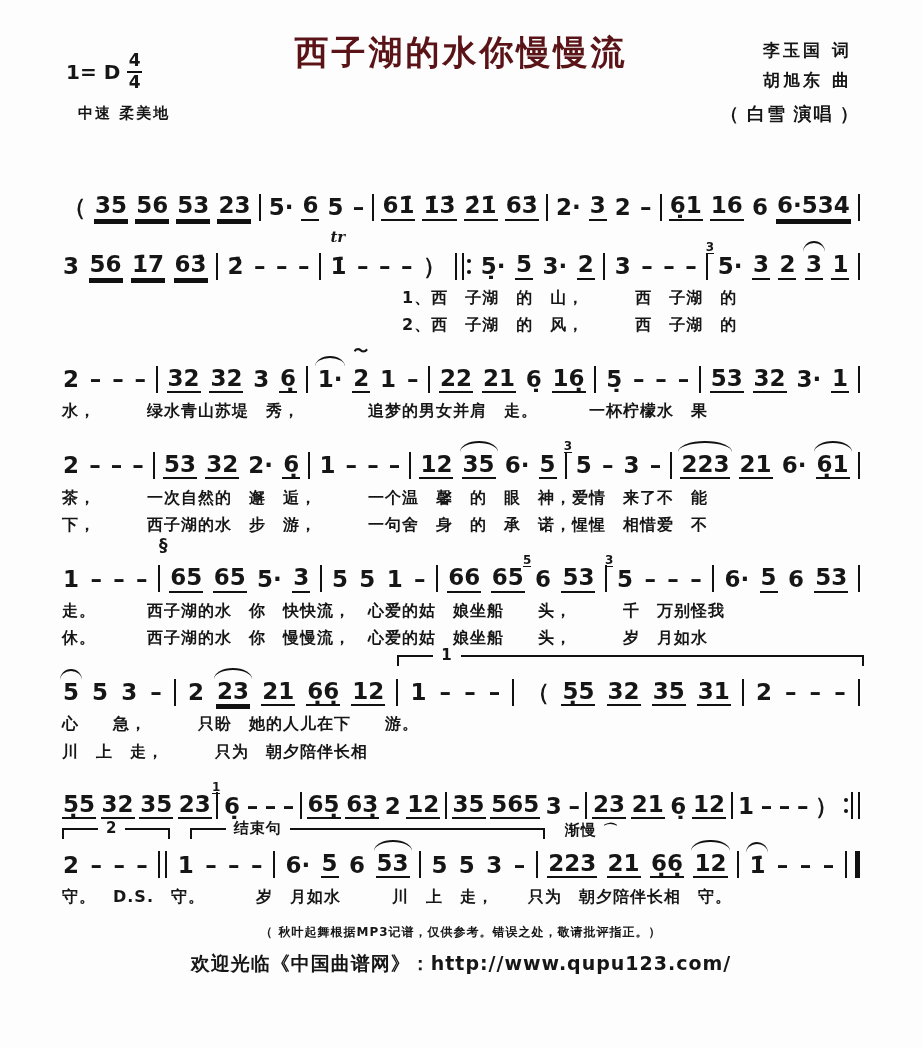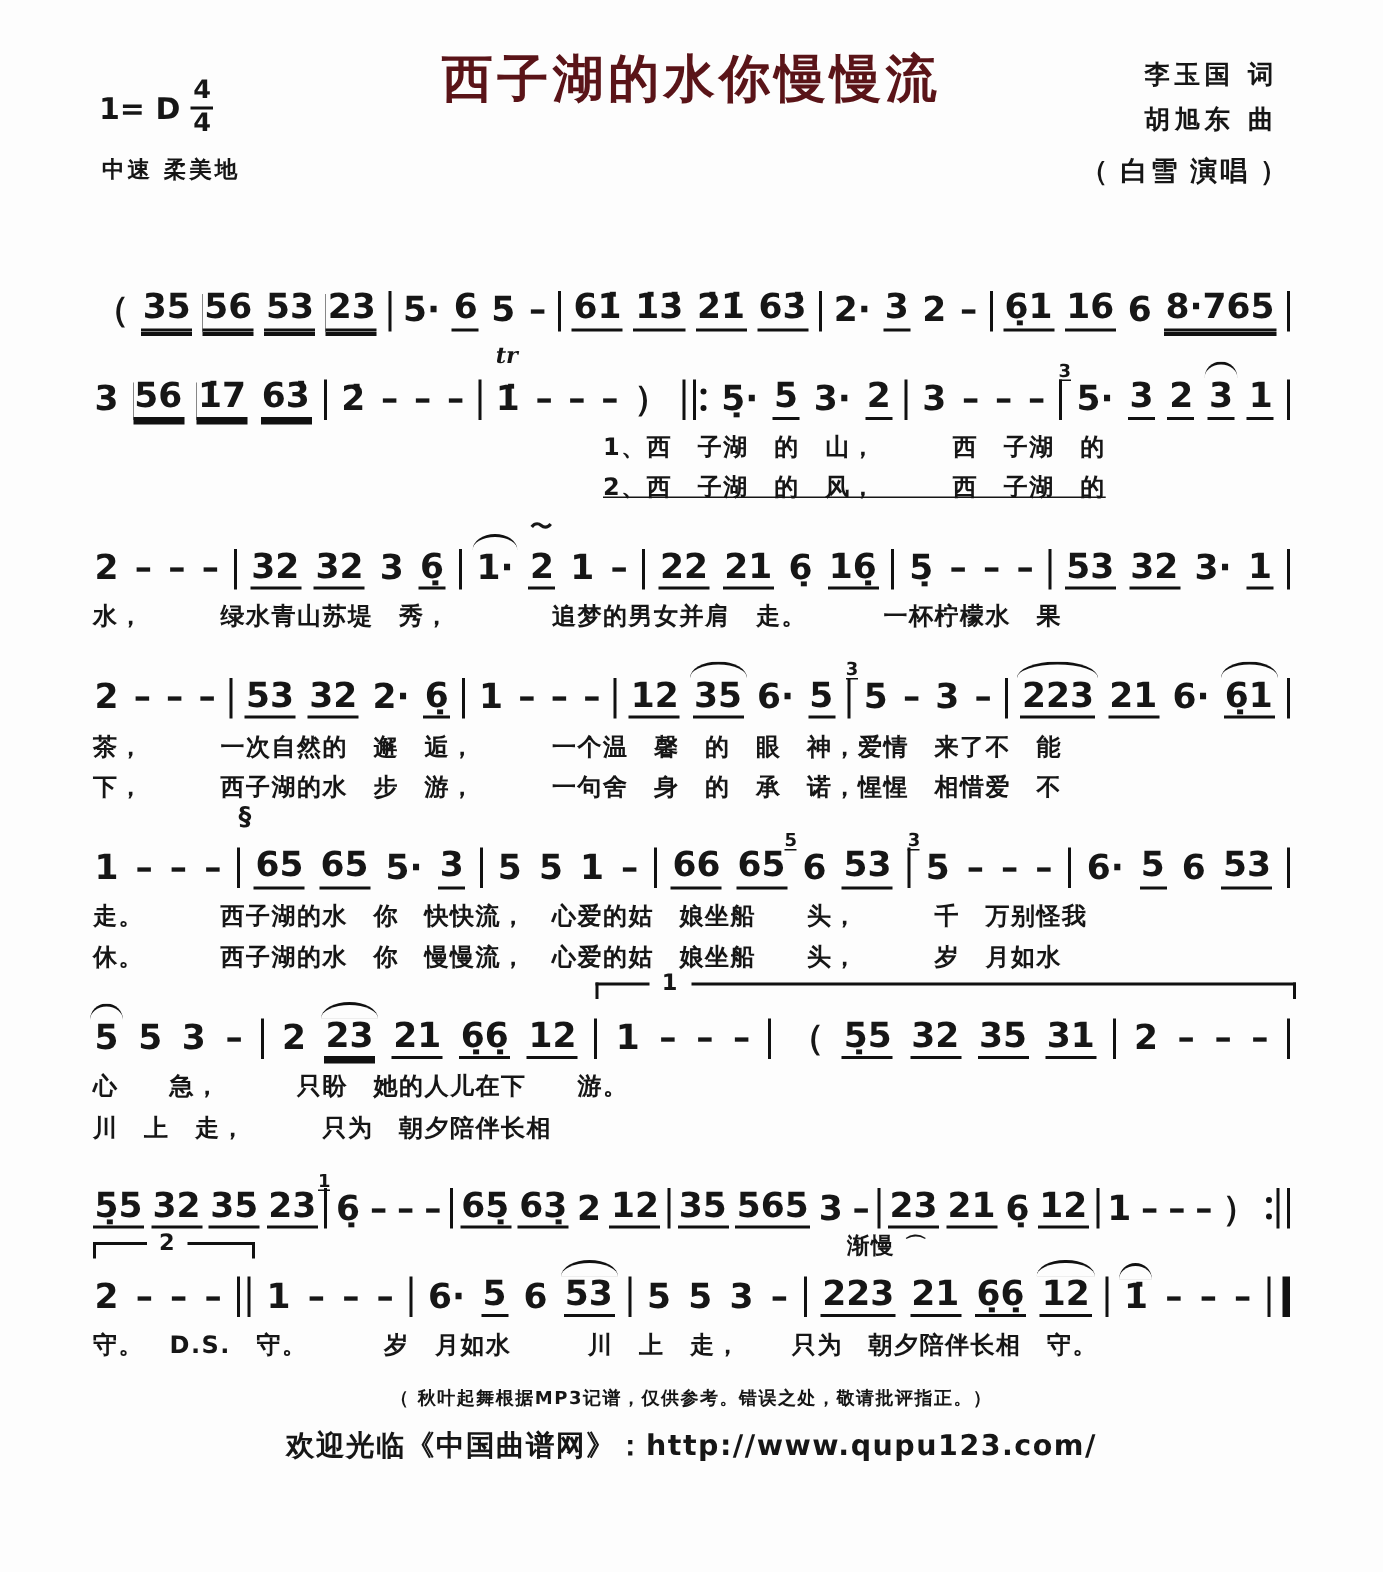--- a/index.html
+++ b/index.html
@@ -15,21 +15,21 @@
   .hdr{position:relative;height:152px;}
   .title{
     text-align:center;font-size:34px;font-weight:bold;letter-spacing:3px;
     color:#5a1418;padding-top:18px;
   }
   .subtitle{text-align:right;font-size:18px;font-weight:bold;letter-spacing:2px;margin-top:26px;font-family:Liberation Serif, serif;}
   .credits{position:absolute;right:8px;top:24px;text-align:left;font-size:17px;font-weight:bold;line-height:1.75;letter-spacing:3px;}
   .keyblock{position:absolute;left:4px;top:40px;font-size:20px;font-weight:bold;display:flex;align-items:center;gap:7px;}
   .meter{display:inline-flex;flex-direction:column;align-items:center;font-size:17px;line-height:1.05;font-weight:bold;}
   .meter .fbar{width:15px;height:2px;background:#111;margin:1px 0;}
-  .tempo{position:absolute;left:6px;top:92px;font-size:15px;font-weight:bold;letter-spacing:2px;}
+  .tempo{position:absolute;left:16px;top:92px;font-size:15px;font-weight:bold;letter-spacing:2px;}
 
   
   .system{position:relative;}
   .music-row{
     display:flex;justify-content:space-between;align-items:center;
     font-weight:bold;font-size:23px;line-height:1.05;
     margin:27px 0 3px 0;position:relative;height:32px;
     font-family:"DejaVu Sans",sans-serif;
   }
   .tok{position:relative;white-space:nowrap;}
@@ -129,21 +129,21 @@
             <span class="tok"><span class="txt">2·</span></span>
             <span class="tok"><span class="txt u1">3</span></span>
             <span class="tok"><span class="txt">2</span></span>
             <span class="tok"><span class="txt">–</span></span>
             <span class="tok bartok">
               <div class="bl"></div>
             </span>
             <span class="tok"><span class="txt u1">6̣1</span></span>
             <span class="tok"><span class="txt u1">16</span></span>
             <span class="tok"><span class="txt">6</span></span>
-            <span class="tok"><span class="txt u2">8·765</span></span>
+            <span class="tok"><span class="txt u2">6·534</span></span>
             <span class="tok bartok">
               <div class="bl"></div>
             </span>
           </div>
         </div>
         <div class="system">
           <div class="music-row">
             <span class="tok"><span class="txt">3</span></span>
             <span class="tok"><span class="txt u2">56</span></span>
             <span class="tok"><span class="txt u2">1̇7</span></span>
@@ -187,21 +187,21 @@
             <span class="tok"><span class="txt">5·</span><span class="grace">3</span></span>
             <span class="tok"><span class="txt u1">3</span></span>
             <span class="tok"><span class="txt u1">2</span></span>
             <span class="tok"><span class="txt u1">3</span><span class="arc"></span></span>
             <span class="tok"><span class="txt u1">1</span></span>
             <span class="tok bartok">
               <div class="bl"></div>
             </span>
           </div>
           <div class="lyric" style="padding-left: 340px;">1、西　子湖　的　山，　　　西　子湖　的</div>
-          <div class="lyric" style="padding-left: 340px; text-decoration: underline;">2、西　子湖　的　风，　　　西　子湖　的</div>
+          <div class="lyric" style="padding-left: 340px;">2、西　子湖　的　风，　　　西　子湖　的</div>
         </div>
         <div class="system">
           <div class="music-row">
             <span class="tok"><span class="txt">2</span></span>
             <span class="tok"><span class="txt">–</span></span>
             <span class="tok"><span class="txt">–</span></span>
             <span class="tok"><span class="txt">–</span></span>
             <span class="tok bartok">
               <div class="bl"></div>
             </span>
@@ -434,20 +434,23 @@
                 <span class="rd"></span>
               </span>
               <div class="bl2"></div>
             </span>
           </div>
         </div>
         <div class="system">
           <div class="music-row">
             <div class="volta" style="left: 0%; width: 13%;">
               <span class="lbl">2</span>
+            </div>
+            <div class="volta" style="left: 16%; width: 44%;">
+              <span class="lbl">结束句</span>
             </div>
             <div class="anno-text" style="left: 63%;">渐慢 ⌒</div>
             <span class="tok"><span class="txt">2</span></span>
             <span class="tok"><span class="txt">–</span></span>
             <span class="tok"><span class="txt">–</span></span>
             <span class="tok"><span class="txt">–</span></span>
             <span class="tok bartok">
               <div class="bl2"></div>
             </span>
             <span class="tok"><span class="txt">1</span></span>

